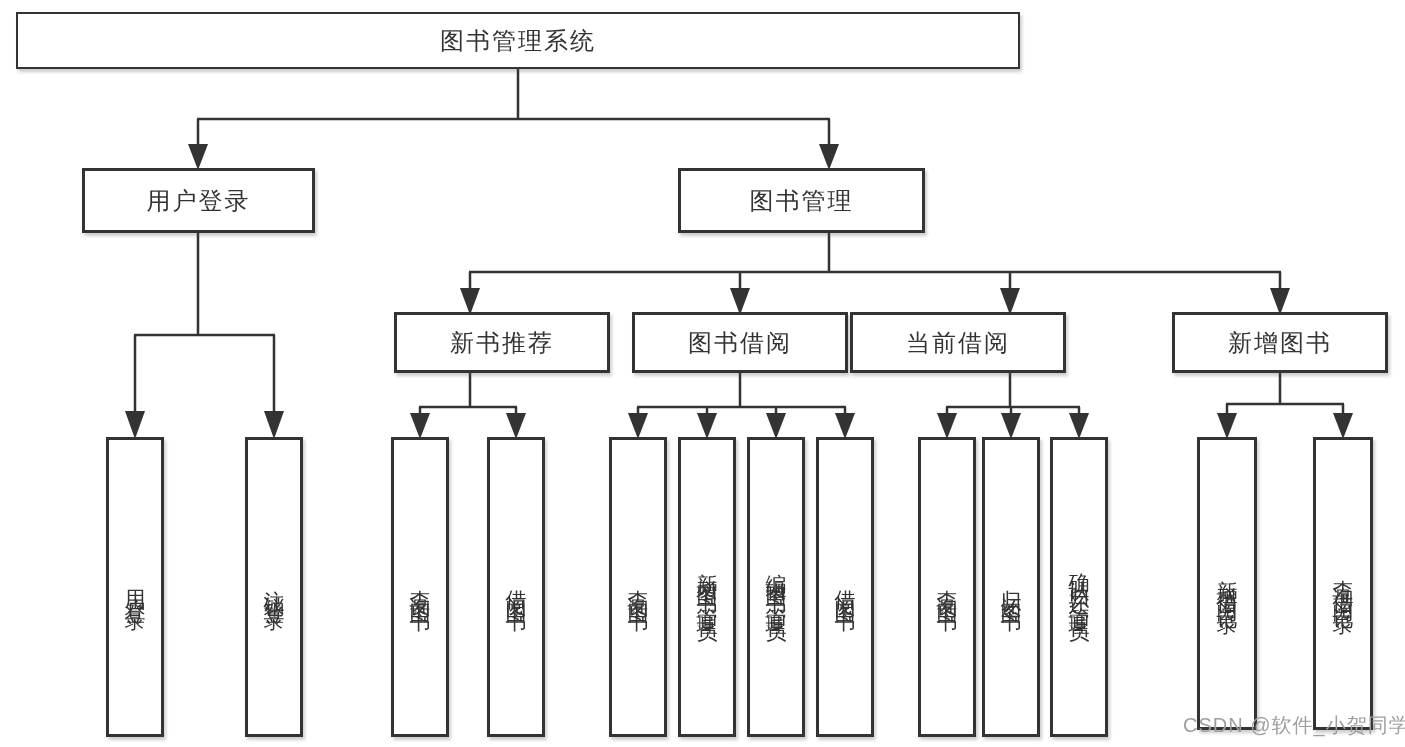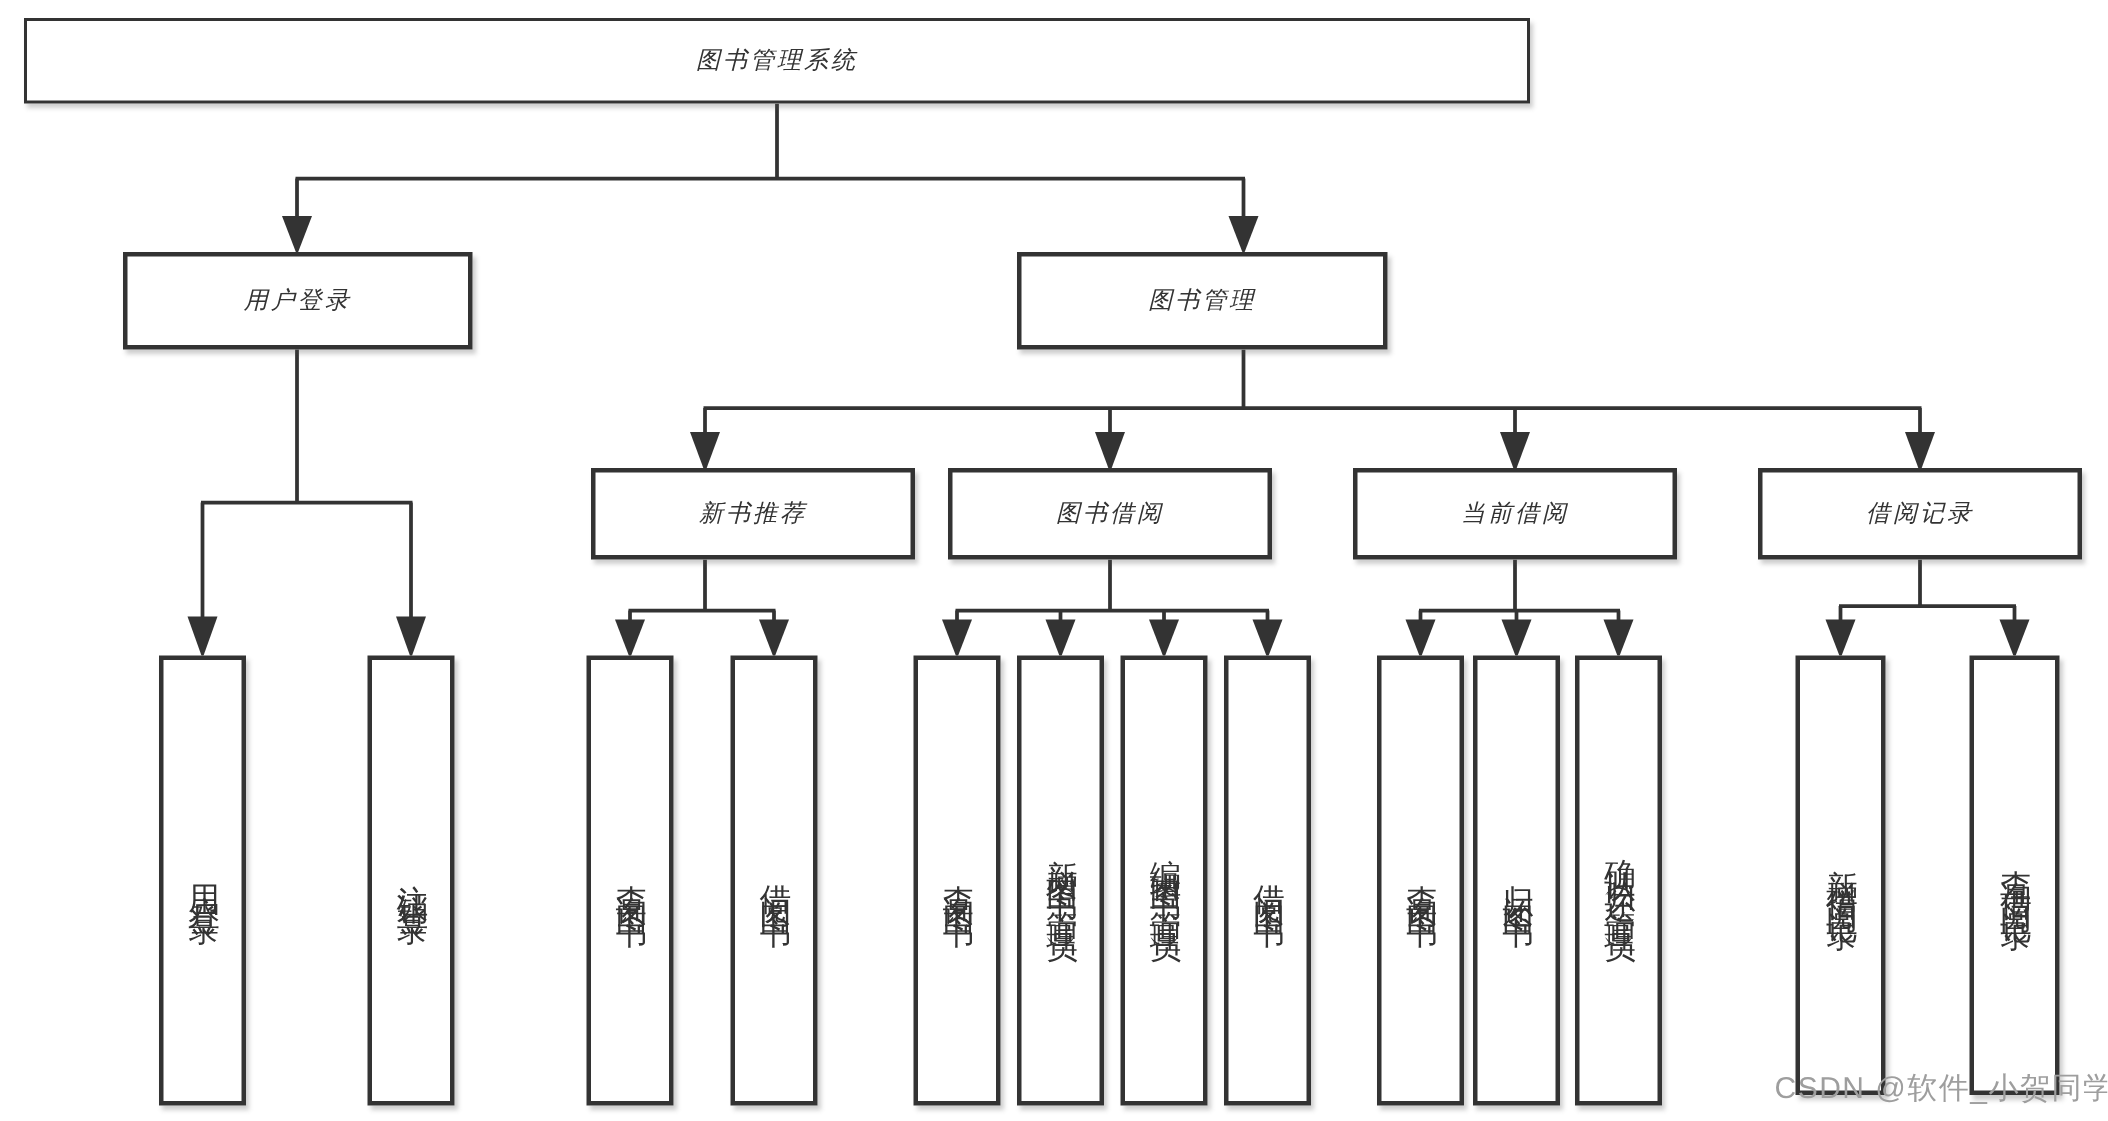--- a/index.html
+++ b/index.html
@@ -26,32 +26,31 @@
     align-items: center;
     justify-content: center;
     z-index: 1;
     box-shadow: 2px 3px 3px rgba(80,80,80,0.28);
   }
   .root {
     left: 16px; top: 12px; width: 1004px; height: 57px;
     border-width: 2px;
   }
   .hlabel {
-    font-size: 16px;
+    font-size: 24px;
     letter-spacing: 2px;
     white-space: nowrap;
-    font-style: italic;
   }
   .l2 { top: 168px; width: 233px; height: 65px; }
   .l2.login { left: 82px; }
   .l2.mgmt  { left: 678px; width: 247px; align-items: center; }
   .l3 { top: 312px; width: 216px; height: 61px; }
   .l3.g1 { left: 362px; margin-left: 32px; }
   .l3.g2 { left: 632px; justify-content: center; }
-  .l3.g3 { left: 902px; }
+  .l3.g3 { left: 850px; }
   .l3.g4 { left: 1172px; }
   .leaf { top: 437px; width: 58px; height: 300px; }
   .leaf.short { width: 60px; height: 293px; }
   .vtext {
     writing-mode: vertical-rl;
     text-orientation: mixed;
     font-size: 21px;
     letter-spacing: 7px;
     line-height: 1.15;
     white-space: nowrap;
@@ -132,21 +131,21 @@
   <div class="box l3 g1">
     <span class="hlabel">新书推荐</span>
   </div>
   <div class="box l3 g2">
     <span class="hlabel">图书借阅</span>
   </div>
   <div class="box l3 g3">
     <span class="hlabel">当前借阅</span>
   </div>
   <div class="box l3 g4">
-    <span class="hlabel">借阅记录</span>
+    <span class="hlabel">新增图书</span>
   </div>
 
   <div class="box leaf" style="left:106px">
     <span class="vtext">用户登录</span>
   </div>
   <div class="box leaf" style="left:245px">
     <span class="vtext">注销登录</span>
   </div>
 
   <div class="box leaf" style="left:391px">

